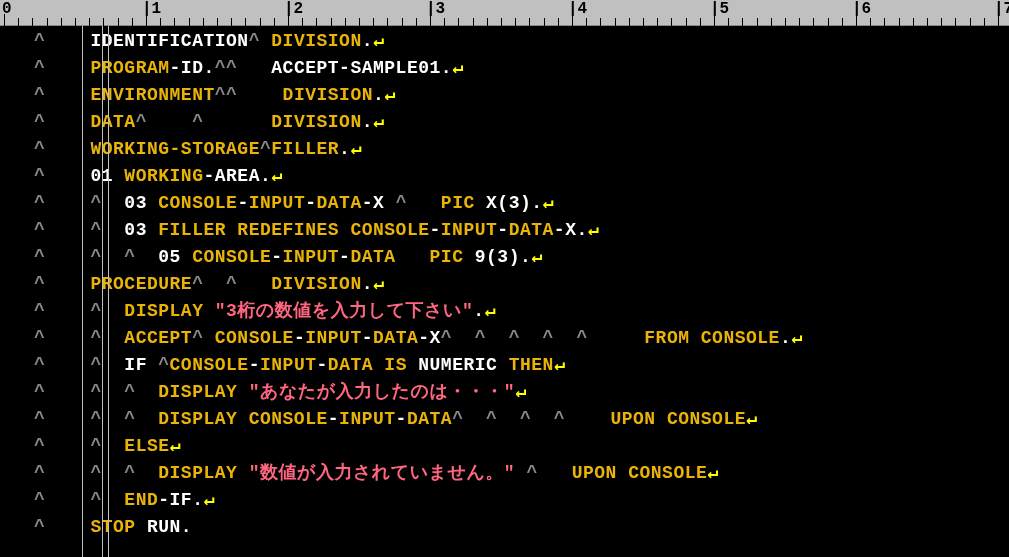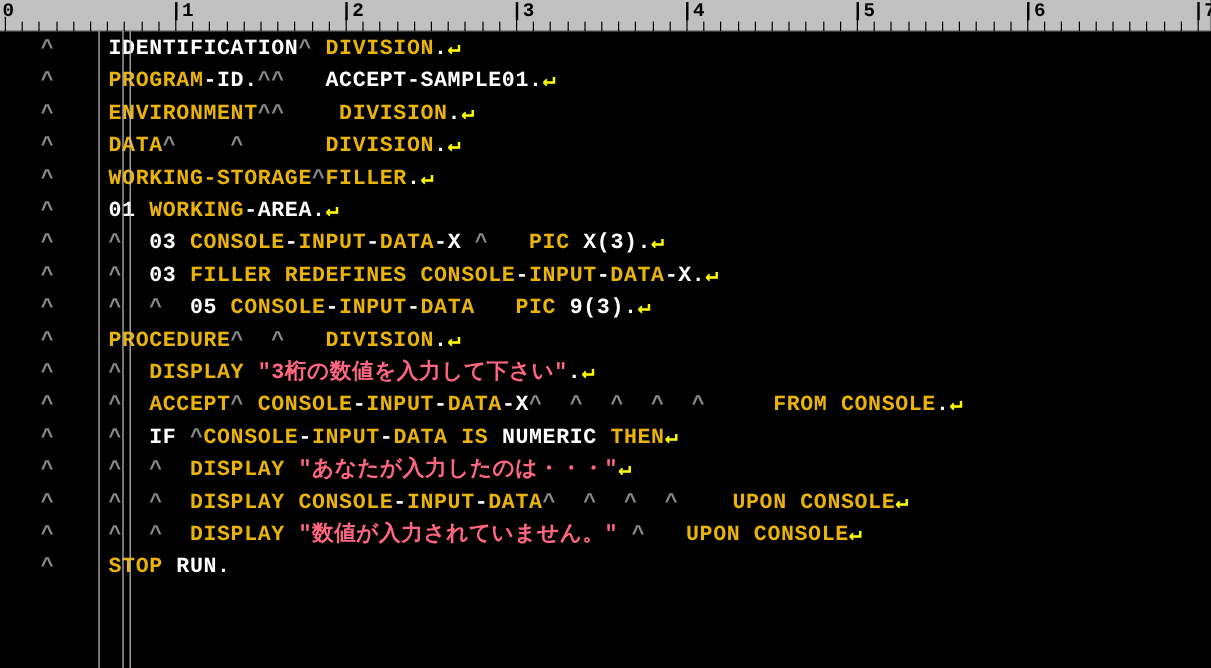--- a/index.html
+++ b/index.html
@@ -156,15 +156,17 @@
     <div class="code-line"><span class="caret seg">   ^   </span><span class="seg"> </span><span class="seg t-white">01 </span><span class="seg t-cyan">WORKING</span><span class="seg t-white">-AREA.</span><span class="seg nl">↵</span></div>
     <div class="code-line"><span class="caret seg">   ^   </span><span class="seg"> </span><span class="seg caret">^  </span><span class="seg t-white">03 </span><span class="seg t-cyan">CONSOLE</span><span class="seg t-white">-</span><span class="seg t-cyan">INPUT</span><span class="seg t-white">-</span><span class="seg t-cyan">DATA</span><span class="seg t-white">-X </span><span class="seg caret">^   </span><span class="seg t-cyan">PIC</span><span class="seg t-white"> X(3).</span><span class="seg nl">↵</span></div>
     <div class="code-line"><span class="caret seg">   ^   </span><span class="seg"> </span><span class="seg caret">^  </span><span class="seg t-white">03 </span><span class="seg t-cyan">FILLER REDEFINES CONSOLE</span><span class="seg t-white">-</span><span class="seg t-cyan">INPUT</span><span class="seg t-white">-</span><span class="seg t-cyan">DATA</span><span class="seg t-white">-X.</span><span class="seg nl">↵</span></div>
     <div class="code-line"><span class="caret seg">   ^   </span><span class="seg"> </span><span class="seg caret">^  ^  </span><span class="seg t-white">05 </span><span class="seg t-cyan">CONSOLE</span><span class="seg t-white">-</span><span class="seg t-cyan">INPUT</span><span class="seg t-white">-</span><span class="seg t-cyan">DATA   PIC</span><span class="seg t-white"> 9(3).</span><span class="seg nl">↵</span></div>
     <div class="code-line"><span class="caret seg">   ^   </span><span class="seg"> </span><span class="seg t-cyan">PROCEDURE</span><span class="seg caret">^  ^   </span><span class="seg t-cyan">DIVISION</span><span class="seg t-white">.</span><span class="seg nl">↵</span></div>
     <div class="code-line"><span class="caret seg">   ^   </span><span class="seg"> </span><span class="seg caret">^  </span><span class="seg t-cyan">DISPLAY </span><span class="seg t-red">"3桁の数値を入力して下さい"</span><span class="seg t-white">.</span><span class="seg nl">↵</span></div>
     <div class="code-line"><span class="caret seg">   ^   </span><span class="seg"> </span><span class="seg caret">^  </span><span class="seg t-cyan">ACCEPT</span><span class="seg caret">^ </span><span class="seg t-cyan">CONSOLE</span><span class="seg t-white">-</span><span class="seg t-cyan">INPUT</span><span class="seg t-white">-</span><span class="seg t-cyan">DATA</span><span class="seg t-white">-X</span><span class="seg caret">^  ^  ^  ^  ^     </span><span class="seg t-cyan">FROM CONSOLE</span><span class="seg t-white">.</span><span class="seg nl">↵</span></div>
     <div class="code-line"><span class="caret seg">   ^   </span><span class="seg"> </span><span class="seg caret">^  </span><span class="seg t-white">IF </span><span class="seg caret">^</span><span class="seg t-cyan">CONSOLE</span><span class="seg t-white">-</span><span class="seg t-cyan">INPUT</span><span class="seg t-white">-</span><span class="seg t-cyan">DATA IS</span><span class="seg t-white"> NUMERIC </span><span class="seg t-cyan">THEN</span><span class="seg nl">↵</span></div>
     <div class="code-line"><span class="caret seg">   ^   </span><span class="seg"> </span><span class="seg caret">^  ^  </span><span class="seg t-cyan">DISPLAY </span><span class="seg t-red">"あなたが入力したのは・・・"</span><span class="seg nl">↵</span></div>
     <div class="code-line"><span class="caret seg">   ^   </span><span class="seg"> </span><span class="seg caret">^  ^  </span><span class="seg t-cyan">DISPLAY CONSOLE</span><span class="seg t-white">-</span><span class="seg t-cyan">INPUT</span><span class="seg t-white">-</span><span class="seg t-cyan">DATA</span><span class="seg caret">^  ^  ^  ^    </span><span class="seg t-cyan">UPON CONSOLE</span><span class="seg nl">↵</span></div>
+    <div class="code-line"><span class="caret seg">   ^   </span><span class="seg"> </span><span class="seg caret">^  </span><span class="seg t-cyan">ELSE</span><span class="seg nl">↵</span></div>
     <div class="code-line"><span class="caret seg">   ^   </span><span class="seg"> </span><span class="seg caret">^  ^  </span><span class="seg t-cyan">DISPLAY </span><span class="seg t-red">"数値が入力されていません。"</span><span class="seg caret"> ^   </span><span class="seg t-cyan">UPON CONSOLE</span><span class="seg nl">↵</span></div>
+    <div class="code-line"><span class="caret seg">   ^   </span><span class="seg"> </span><span class="seg caret">^  </span><span class="seg t-cyan">END</span><span class="seg t-white">-IF.</span><span class="seg nl">↵</span></div>
     <div class="code-line"><span class="caret seg">   ^   </span><span class="seg"> </span><span class="seg t-cyan">STOP</span><span class="seg t-white"> RUN.</span></div>
   </div>
 
 </body></html>

